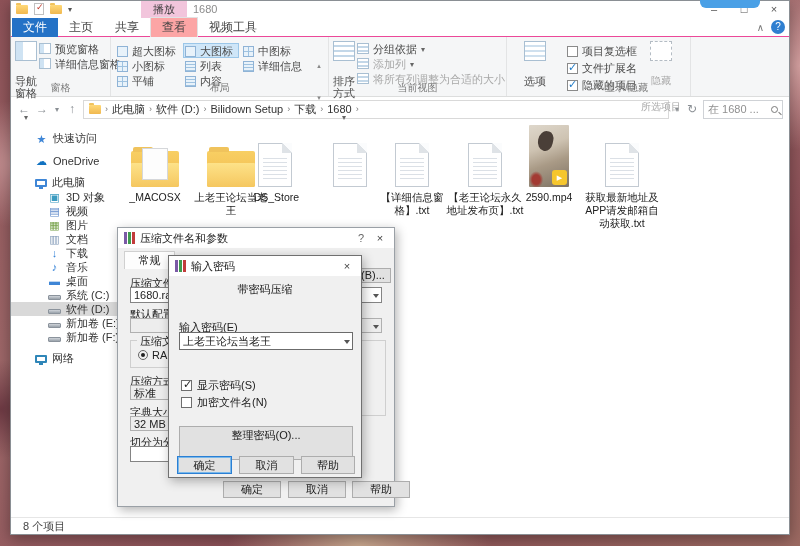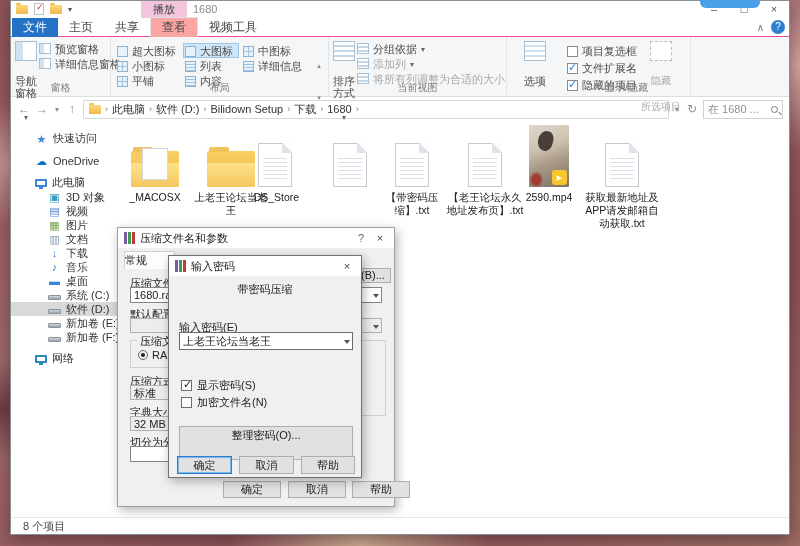--- a/index.html
+++ b/index.html
@@ -123,21 +123,21 @@
   .dlg{position:absolute;background:#f0f0f0;border:1px solid #9aa0a6;box-shadow:2px 3px 10px rgba(0,0,0,.3);font-size:11px;color:#222}
   .dlg-title{height:20px;display:flex;align-items:center;padding:0 6px;gap:5px;background:#fff;font-size:11px}
   .dlg-close{margin-left:auto;color:#444;width:16px;text-align:center}
   .dlg-help{color:#666;width:12px;text-align:center}
   .rar-ic{width:11px;height:12px;display:inline-flex;gap:1px;flex:none}
   .rar-ic i{flex:1}
   .rar-ic i:nth-child(1){background:#7b5aa6}.rar-ic i:nth-child(2){background:#3f9b4f}.rar-ic i:nth-child(3){background:#c23b3b}
 
   .dlg-outer{left:117px;top:227px;width:278px;height:280px;z-index:10}
   .tabstrip{position:absolute;left:6px;top:23px;right:6px;height:18px;border-bottom:1px solid #d0d0d0}
-  .tab2{display:inline-block;width:51px;height:18px;background:#fdfdfd;border:1px solid #d0d0d0;border-bottom:none;text-align:left;line-height:17px}
+  .tab2{display:inline-block;width:51px;height:18px;background:#fdfdfd;border:1px solid #d0d0d0;border-bottom:none;text-align:center;line-height:17px}
   .field{background:#fff;border:1px solid #848484;position:absolute;line-height:14px;padding:0 3px;overflow:hidden;white-space:nowrap}
   .combo-arrow{position:absolute;right:2px;top:50%;margin-top:-1px;width:0;height:0;border-left:3px solid transparent;border-right:3px solid transparent;border-top:4px solid #555}
   .gbtn{position:absolute;background:#e1e1e1;border:1px solid #adadad;text-align:center;overflow:hidden;white-space:nowrap}
   .lbl{position:absolute;white-space:nowrap}
   .groupbox{position:absolute;border:1px solid #cfcfcf}
   .legend{position:absolute;top:-7px;left:6px;background:#f0f0f0;padding:0 3px;white-space:nowrap}
   .radio{width:10px;height:10px;border:1px solid #666;border-radius:50%;position:relative;display:inline-block;flex:none}
   .radio-on::after{content:"";position:absolute;left:2px;top:2px;width:4px;height:4px;border-radius:50%;background:#222}
   .radiorow{position:absolute;display:flex;align-items:center;gap:4px}
 
@@ -416,21 +416,21 @@
       </div>
       <div class="tile" style="left:189px;width:80px">
         <div class="ticon">
             <span class="doc-big"></span>
           </div>
       </div>
       <div class="tile" style="left:255px;width:72px">
         <div class="ticon">
             <span class="doc-big"></span>
           </div>
-        <div class="tlabel">【带密码压缩】.txt</div>
+        <div class="tlabel">【详细信息窗格】.txt</div>
       </div>
       <div class="tile" style="left:324px;width:80px">
         <div class="ticon">
             <span class="doc-big"></span>
           </div>
         <div class="tlabel">【老王论坛永久地址发布页】.txt</div>
       </div>
       <div class="tile" style="left:392px;width:72px">
         <div class="ticon">
           <span class="video-big">

